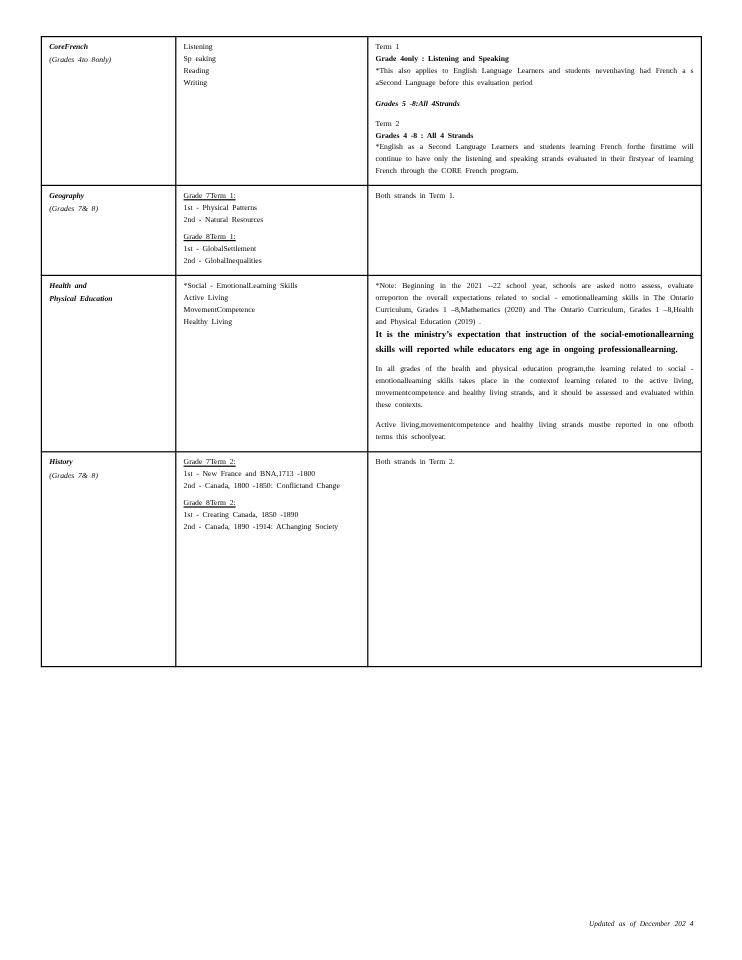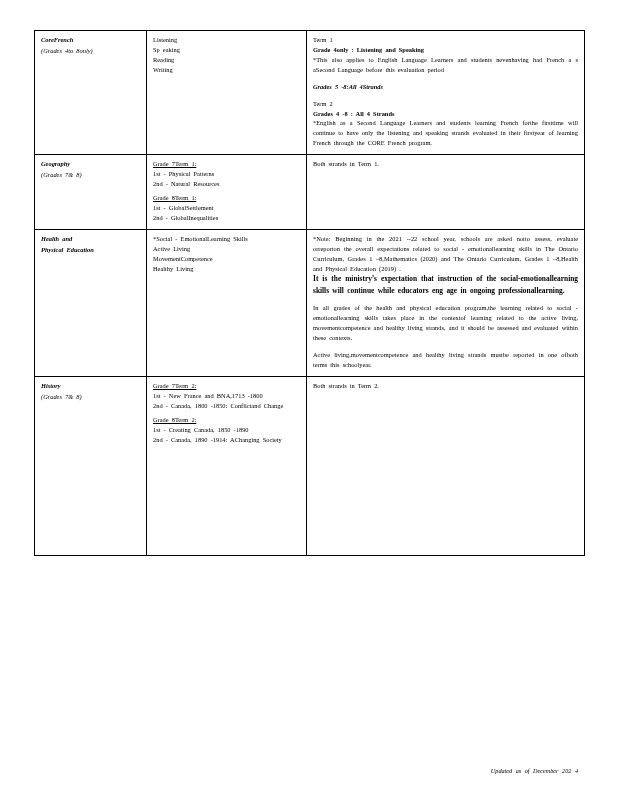--- a/index.html
+++ b/index.html
@@ -134,21 +134,21 @@
           <span class="subject-name">Physical   Education</span>
         </td>
         <td>
           <span class="line">*Social  - EmotionalLearning       Skills</span>
           <span class="line">Active   Living</span>
           <span class="line">MovementCompetence</span>
           <span class="line">Healthy    Living</span>
         </td>
         <td>
           <span class="para">*Note:  Beginning   in  the  2021 --22 school  year,  schools  are  asked  notto  assess,  evaluate  orreporton    the  overall  expectations  related   to social  - emotionallearning     skills  in  The   Ontario  Curriculum,     Grades   1 –8,Mathematics      (2020)   and  The  Ontario  Curriculum,   Grades   1 –8,Health  and  Physical   Education   (2019) .</span>
-          <span class="para big b">It is the ministry’s expectation that instruction of the social-emotionallearning     skills  will continue  while  educators   eng age  in ongoing  professionallearning.</span>
+          <span class="para big b">It is the ministry’s expectation that instruction of the social-emotionallearning     skills  will reported  while  educators   eng age  in ongoing  professionallearning.</span>
           <span class="sp"></span>
           <span class="para">In  all grades  of the  health  and  physical   education   program,the  learning   related   to  social  - emotionallearning     skills  takes  place  in  the  contextof   learning   related   to the  active   living,  movementcompetence        and  healthy    living  strands,   and  it  should   be  assessed   and  evaluated   within  these   contexts.</span>
           <span class="sp"></span>
           <span class="para">Active   living,movementcompetence             and  healthy   living  strands  mustbe  reported   in  one ofboth  terms  this schoolyear.</span>
         </td>
       </tr>
 
       <tr>
         <td style="height:168px">
           <span class="subject-name">History</span>

